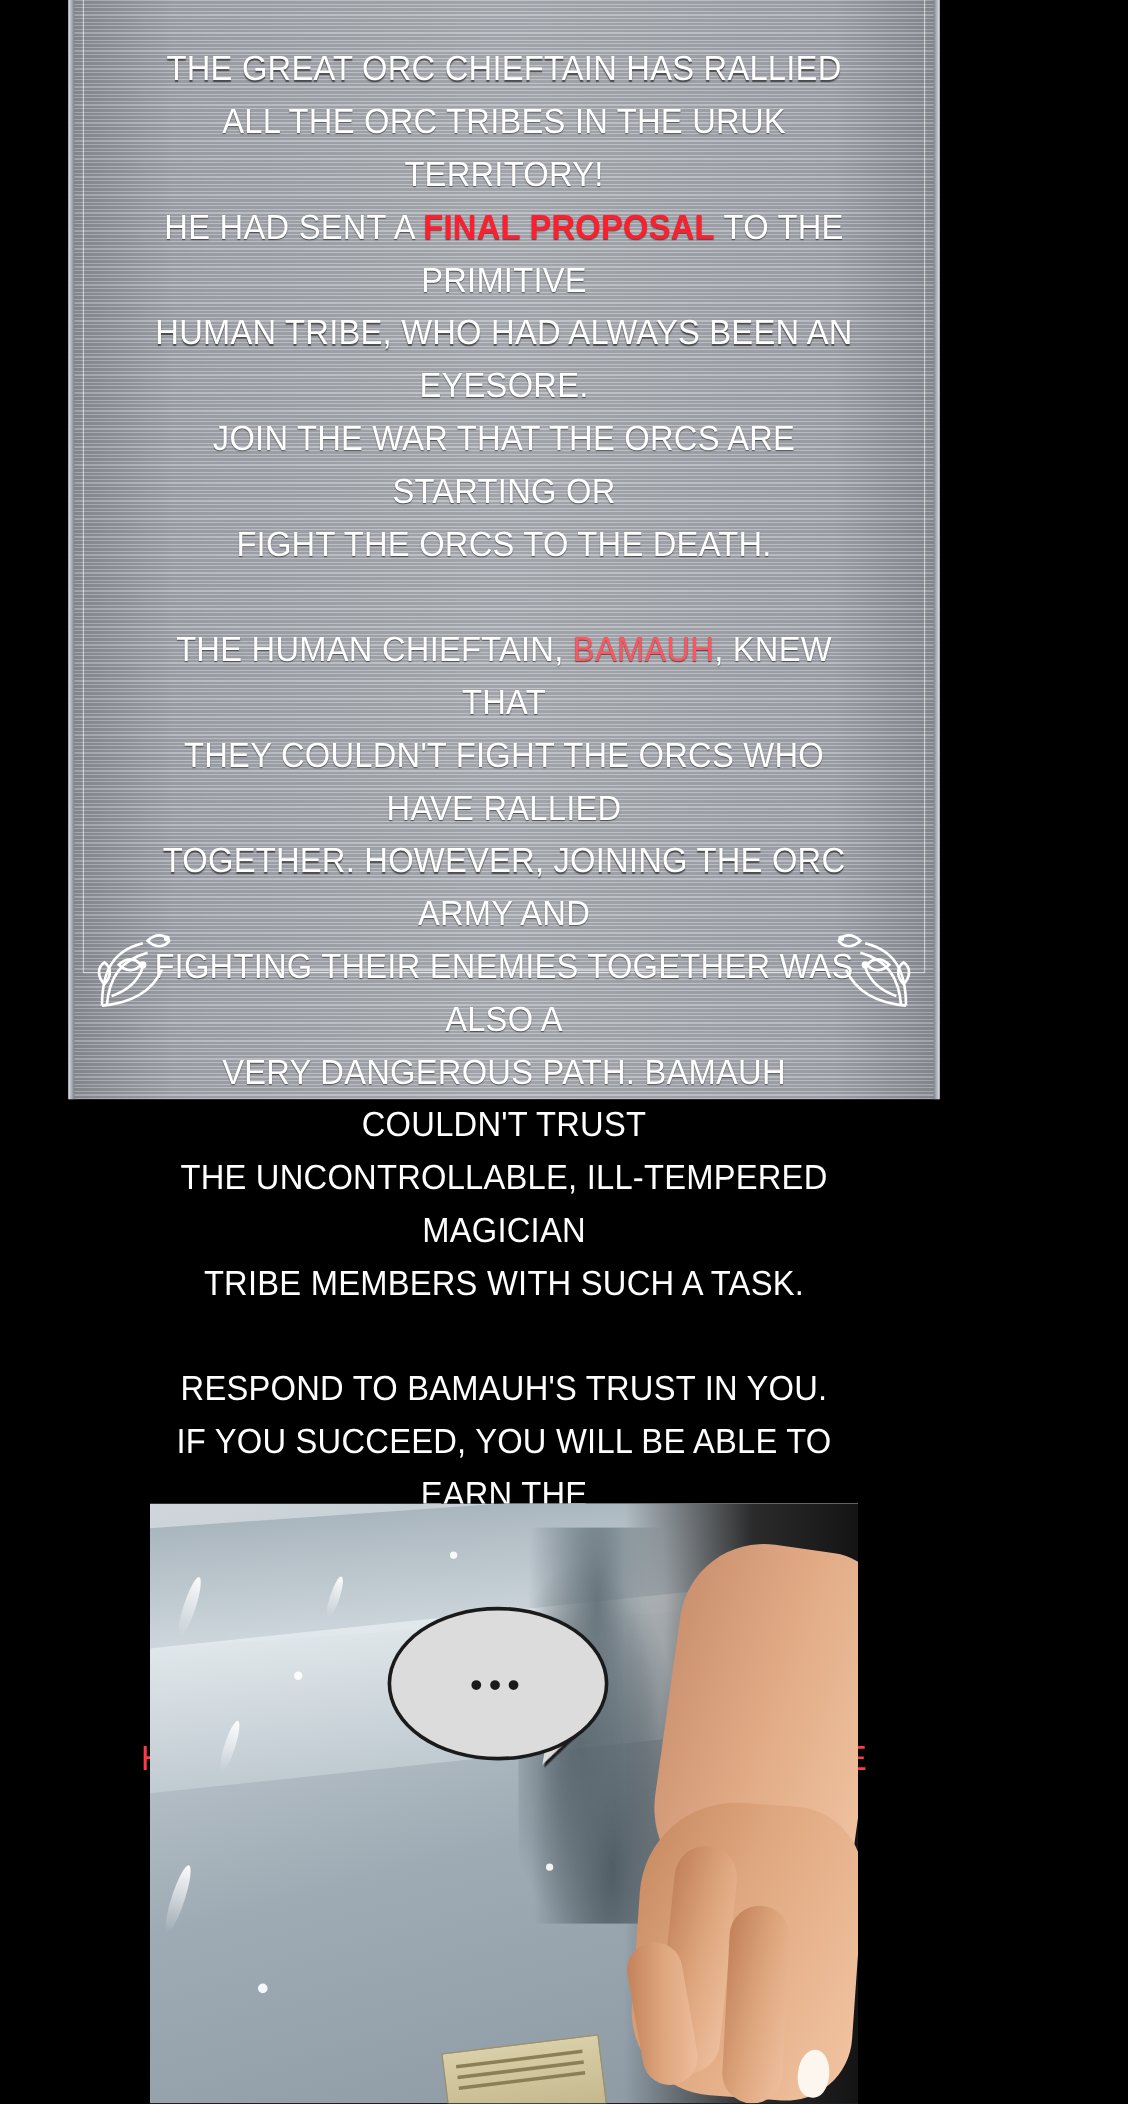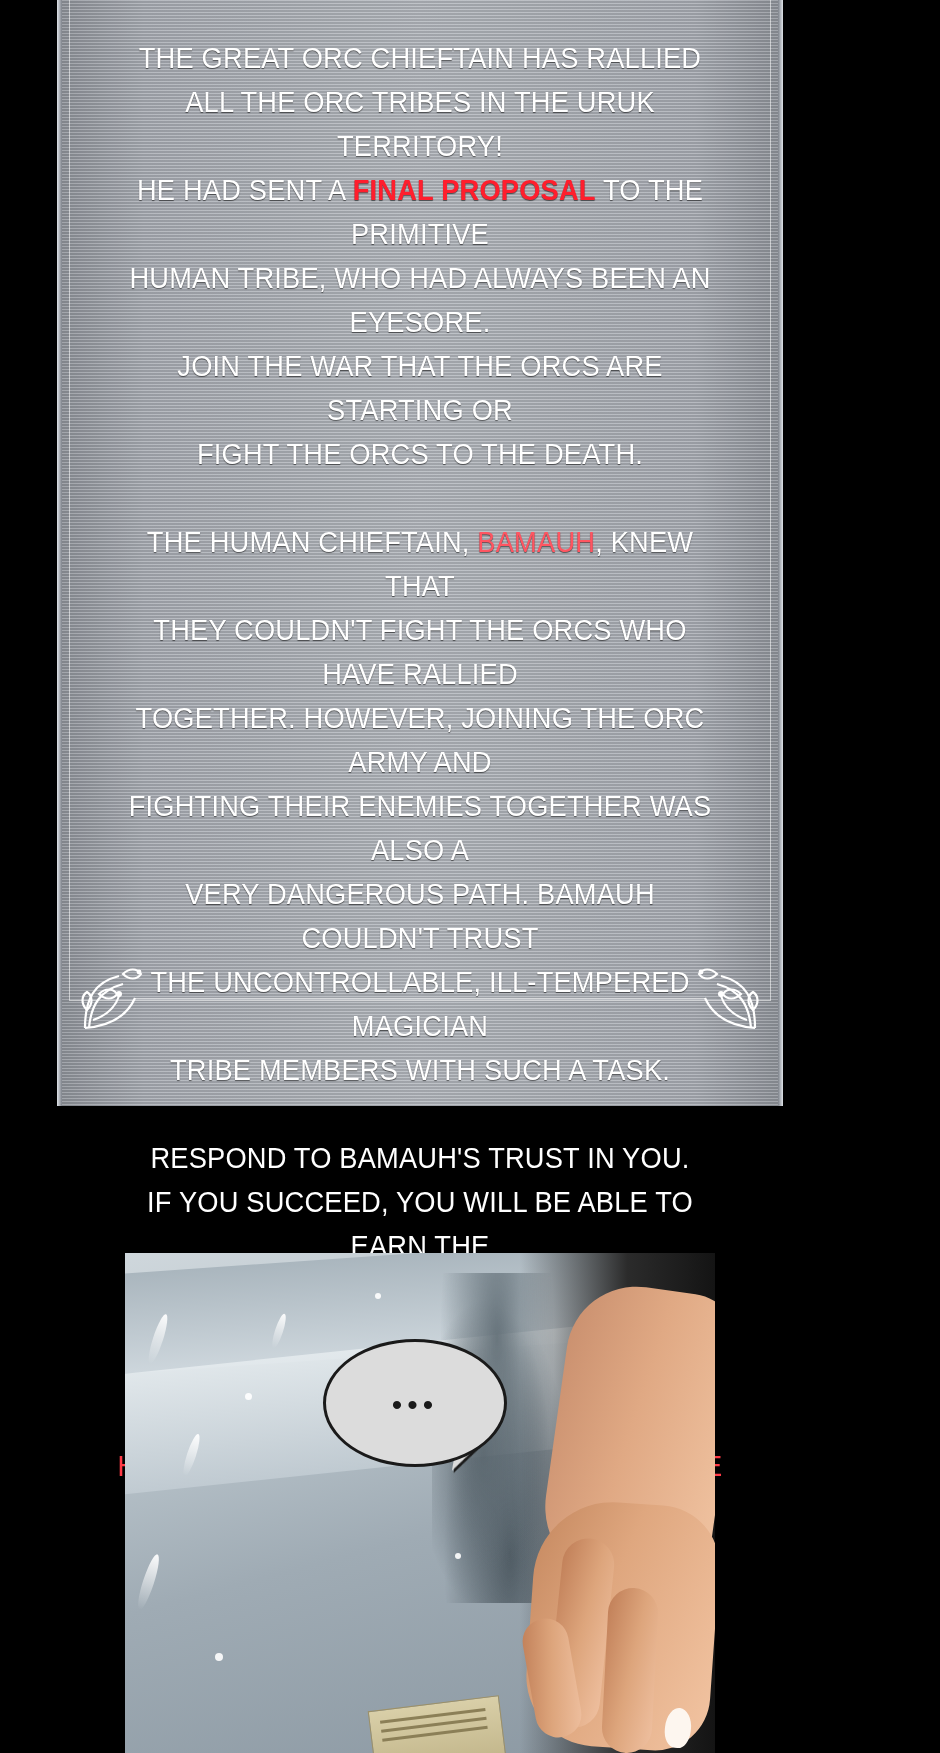--- a/index.html
+++ b/index.html
@@ -14,21 +14,21 @@
     overflow: hidden;
     font-family: "Liberation Sans", sans-serif;
   }
 
   
   .quest-panel {
     position: absolute;
     left: 57px;
     top: 0;
     width: 726px;
-    height: 1106px;
+    height: 916px;
     background:
       repeating-linear-gradient(
         to bottom,
         rgba(255,255,255,0.16) 0px,
         rgba(255,255,255,0.16) 1px,
         rgba(0,0,0,0.10) 1px,
         rgba(0,0,0,0.10) 3px
       ),
       linear-gradient(to right, #8f939a 0%, #a9adb4 12%, #b3b7bd 50%, #a9adb4 88%, #8f939a 100%);
     box-sizing: border-box;

